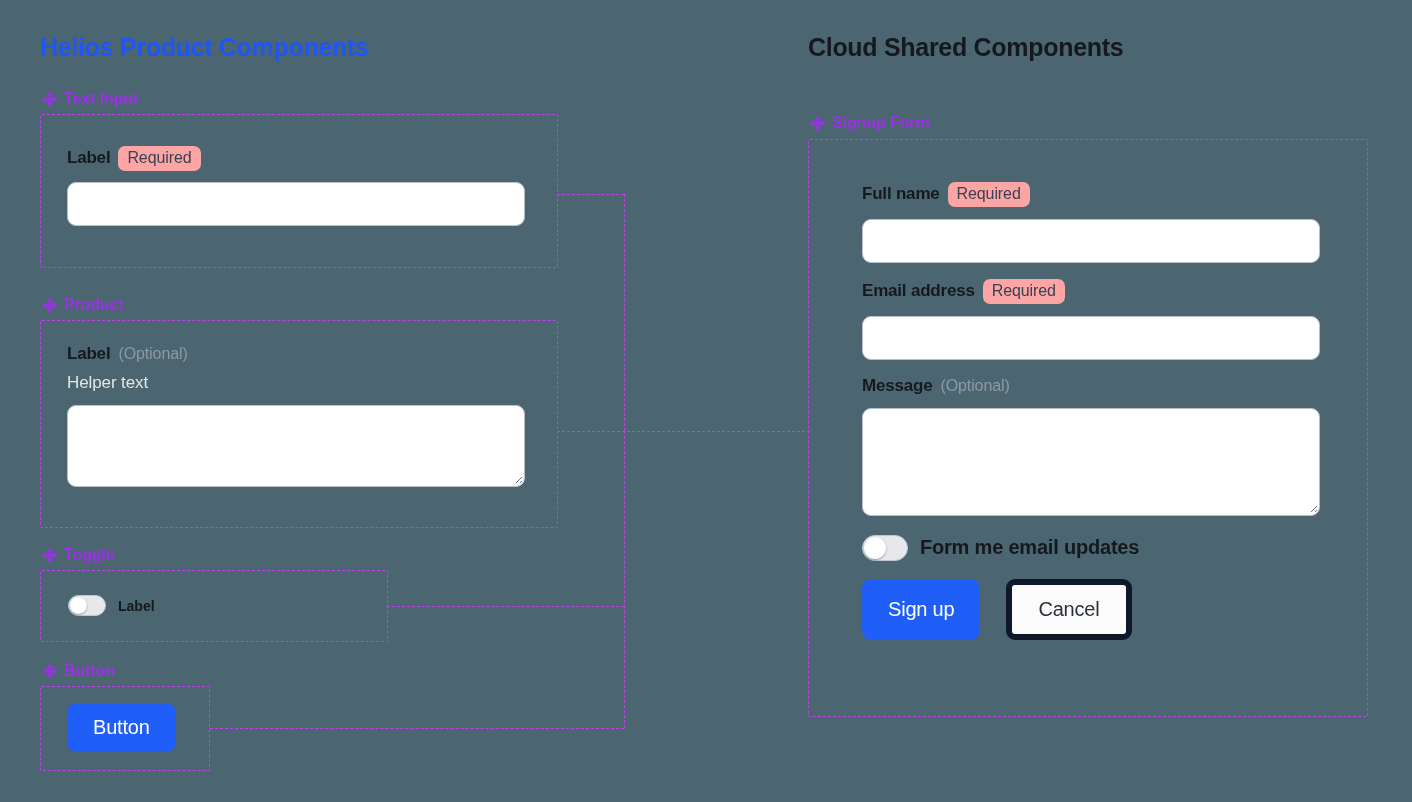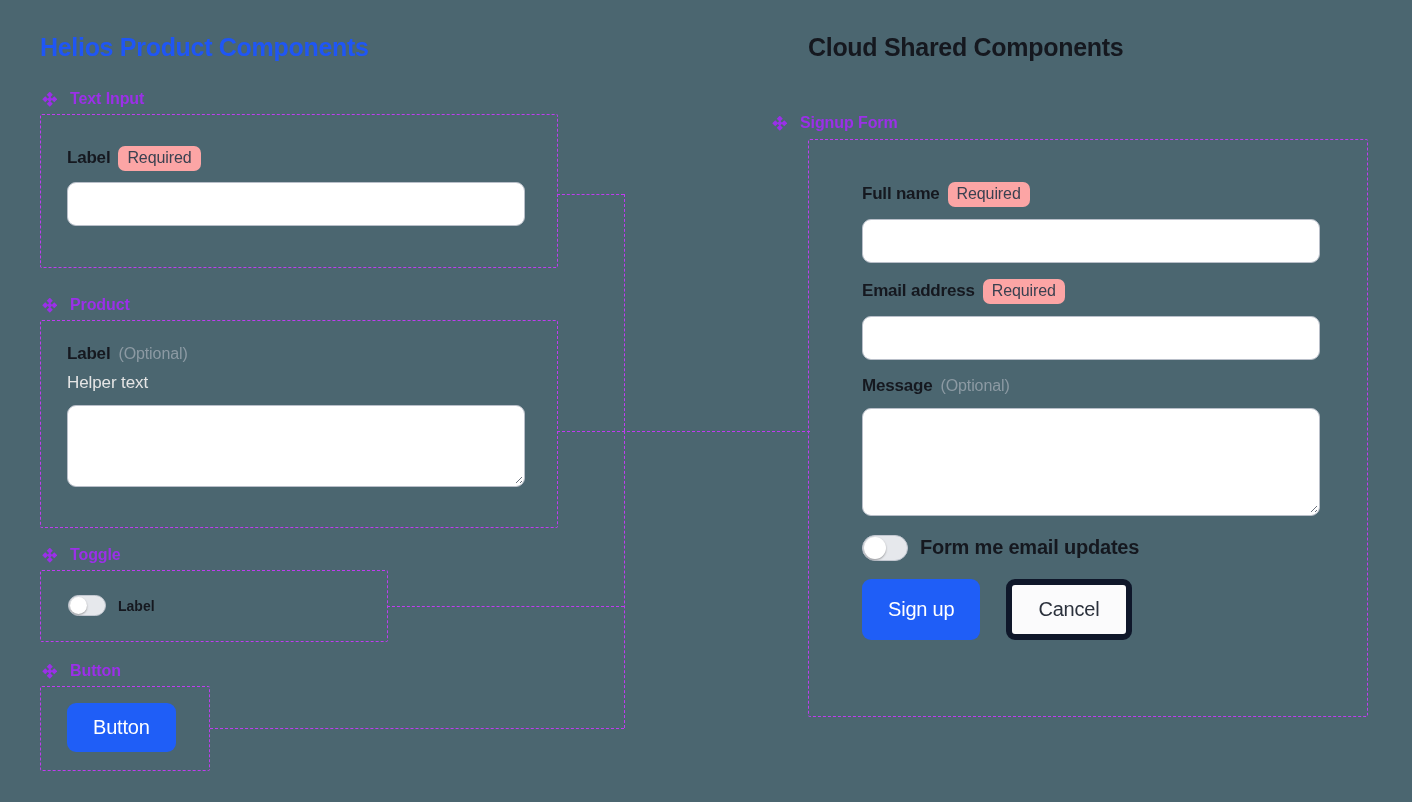--- a/index.html
+++ b/index.html
@@ -29,21 +29,21 @@
     white-space: nowrap;
   }
   #title-left  { left: 40px;  top: 33px; color: #1f56f5; }
   #title-right { left: 808px; top: 33px; color: #15181f; }
 
   
   .section-label {
     position: absolute;
     display: flex;
     align-items: center;
-    gap: 13px;
+    gap: 7px;
     font-size: 16px;
     font-weight: 600;
     color: #9b30e8;
     white-space: nowrap;
     letter-spacing: -0.1px;
   }
   .diamond-icon { width: 15px; height: 15px; display: block; flex: none; }
 
   
   .frame {
@@ -273,21 +273,21 @@
         <rect x="6.2" y="5.6" width="4.2" height="4.2" transform="rotate(45 8.3 7.7)"></rect>
       </g>
     </svg>
     <span>Button</span>
   </div>
 
   <div class="frame" style="left:40px; top:686px; width:170px; height:85px;"></div>
 
   <button class="btn btn-primary abs" style="left:67px; top:703px;">Button</button>
 
-  <div class="section-label" style="left:772px; top:114px;justify-content:flex-end;">
+  <div class="section-label" style="left:810px; top:114px;justify-content:flex-end;">
     <svg class="diamond-icon" viewBox="0 0 16 16">
       <g fill="#9b30e8">
         <rect x="6.0" y="0.6" width="4.6" height="4.6" transform="rotate(45 8.3 2.9)"></rect>
         <rect x="1.2" y="5.4" width="4.6" height="4.6" transform="rotate(45 3.5 7.7)"></rect>
         <rect x="10.8" y="5.4" width="4.6" height="4.6" transform="rotate(45 13.1 7.7)"></rect>
         <rect x="6.0" y="10.2" width="4.6" height="4.6" transform="rotate(45 8.3 12.5)"></rect>
         <rect x="6.2" y="5.6" width="4.2" height="4.2" transform="rotate(45 8.3 7.7)"></rect>
       </g>
     </svg>
     <span>Signup Form</span>

